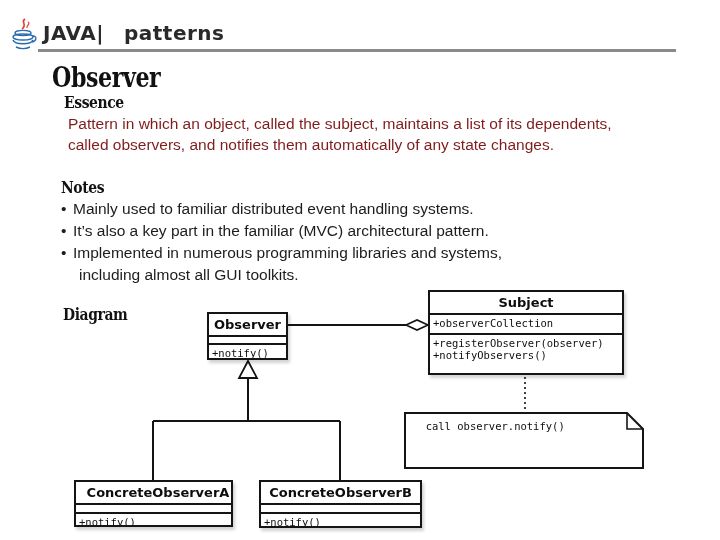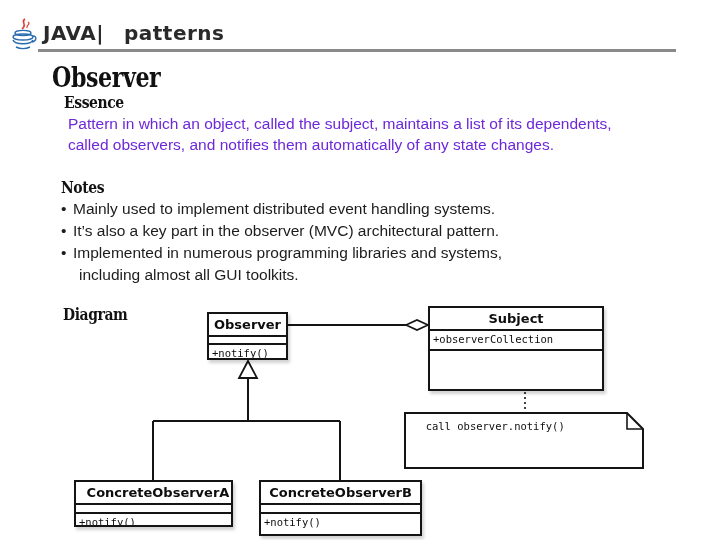--- a/index.html
+++ b/index.html
@@ -31,21 +31,21 @@
     font-weight:bold; color:#111;
     transform:scaleX(0.82); transform-origin:left top;
     letter-spacing:-0.5px; white-space:nowrap;
   }
   .h-big   { font-size:27px; line-height:27px; }
   .h-small { font-size:17px; line-height:17px; }
 
   
   .body-line {
     position:absolute; font-size:15.5px; line-height:20px;
-    white-space:nowrap; color:#6d28d9;
+    white-space:nowrap; color:#7f1d1d;
   }
   .note-row { position:absolute; left:61px; white-space:nowrap; font-size:15.5px; }
   .note-row .bullet { display:inline-block; width:12px; }
 
   
   #connector-layer { position:absolute; left:0; top:0; z-index:1; pointer-events:none; }
   .uml-class {
     position:absolute; z-index:2; background:#fff;
     border:2px solid #141414; box-sizing:border-box;
     display:flex; flex-direction:column;
@@ -91,24 +91,24 @@
 <div class="header-rule"></div>
 
 <div class="h-big" style="left:52px;top:64px;">Observer</div>
 
 <div class="h-small" style="left:64px;top:94px;">Essence</div>
 <div class="body-line" style="left:68px;top:114px;">Pattern in which an object, called the subject, maintains a list of its dependents,</div>
 <div class="body-line" style="left:68px;top:135px;">called observers, and notifies them automatically of any state changes.</div>
 
 <div class="h-small" style="left:61px;top:179px;">Notes</div>
 <div class="note-row" style="top:200px;">
-  <span class="bullet">•</span><span>Mainly used to implement distributed event handling systems.</span>
+  <span class="bullet">•</span><span>Mainly used to familiar distributed event handling systems.</span>
 </div>
 <div class="note-row" style="top:222px;">
-  <span class="bullet">•</span><span>It’s also a key part in the observer (MVC) architectural pattern.</span>
+  <span class="bullet">•</span><span>It’s also a key part in the familiar (MVC) architectural pattern.</span>
 </div>
 <div class="note-row" style="top:244px;">
   <span class="bullet">•</span><span>Implemented in numerous programming libraries and systems,</span>
 </div>
 <div class="note-row" style="top:266px;left:67px;">
   <span class="bullet"></span><span>including almost all GUI toolkits.</span>
 </div>
 
 <div class="h-small" style="left:63px;top:306px;">Diagram</div>
 
@@ -130,38 +130,40 @@
 </svg>
 
 <div class="uml-class" style="left:207px;top:312px;width:81px;height:48px;">
   <div class="uml-title" style="height:21px;">Observer</div>
   <div class="uml-attrs" style="height:8px;padding:0;"></div>
   <div class="uml-methods">
     <div>+notify()</div>
   </div>
 </div>
 
-<div class="uml-class" style="left:428px;top:306px;width:176px;height:85px;justify-content:center;">
+<div class="uml-class" style="left:428px;top:290px;width:196px;height:85px;justify-content:center;">
   <div class="uml-title" style="height:21px;">Subject</div>
   <div class="uml-attrs" style="height:20px;">
     <div>+observerCollection</div>
   </div>
   <div class="uml-methods">
+    <div>+registerObserver(observer)</div>
+    <div>+notifyObservers()</div>
   </div>
 </div>
 
 <div class="uml-class" style="left:74px;top:480px;width:159px;height:47px;">
   <div class="uml-title" style="height:21px;padding-left:9px;">ConcreteObserverA</div>
   <div class="uml-attrs" style="height:9px;padding:0;"></div>
   <div class="uml-methods">
     <div>+notify()</div>
   </div>
 </div>
 
-<div class="uml-class" style="left:259px;top:480px;width:163px;height:56px;">
+<div class="uml-class" style="left:259px;top:480px;width:163px;height:48px;">
   <div class="uml-title" style="height:21px;">ConcreteObserverB</div>
   <div class="uml-attrs" style="height:9px;padding:0;"></div>
   <div class="uml-methods">
     <div>+notify()</div>
   </div>
 </div>
 
 <div class="uml-note-text">
   <div>  call observer.notify()</div>
 </div>

